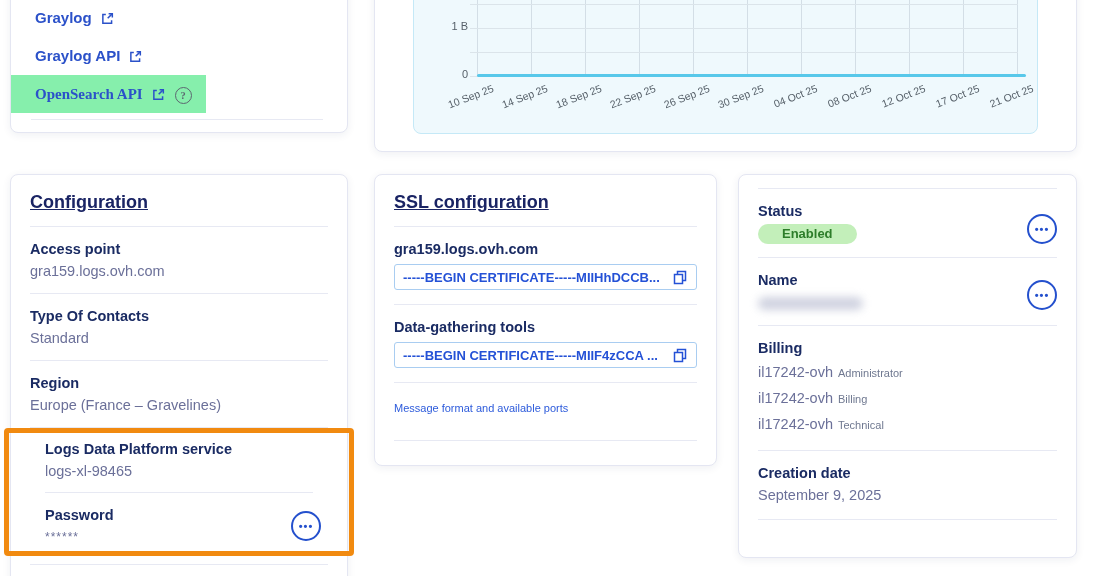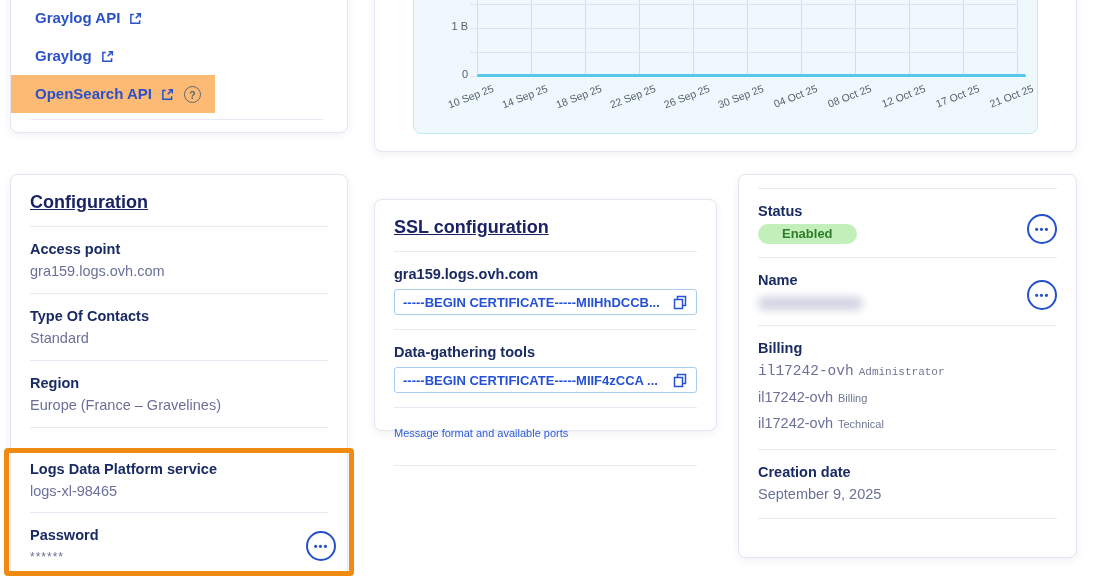--- a/index.html
+++ b/index.html
@@ -11,21 +11,21 @@
   .card {
     position:absolute; background:#fff;
     border:1px solid #e4e6f2; border-radius:8px;
     box-shadow:0 2px 8px rgba(30,40,90,.07);
   }
   hr.divider { border:0; border-top:1px solid #e7e9f3; }
 
   
   .card-links { left:10px; top:-20px; width:338px; height:153px; padding-top:18px; }
   .link-row { display:table; padding:9px 14px 9px 24px; }
-  .link-row.row-highlight { background:#fdba74; }
+  .link-row.row-highlight { background:#86efac;font-family:Liberation Serif, serif; }
   .quick-link {
     font-size:15px; font-weight:700; color:#2b51c9; line-height:20px;
     text-decoration:none; cursor:pointer; display:inline-flex; align-items:center;
   }
   .ext-icon { width:13px; height:13px; margin-left:9px; flex:0 0 auto; }
   .help-icon {
     display:inline-flex; align-items:center; justify-content:center;
     width:17px; height:17px; margin-left:10px; border:1.5px solid #5c6670;
     border-radius:50%; color:#5c6670; font-size:10.5px; font-weight:700;
     vertical-align:middle; cursor:pointer;
@@ -61,36 +61,36 @@
   .pad { padding-left:19px; padding-right:19px; }
   .top-rule { margin-top:13px; }
   .field { margin-top:13px; }
   .field-label { font-size:14.5px; font-weight:700; line-height:18px; color:#1a2b63; }
   .field-value { margin-top:4px; font-size:14.5px; line-height:18px; color:#6b7099; }
   .field hr.divider { margin-top:13px; }
 
   
   .card-config { left:10px; top:174px; width:338px; height:420px; }
   .highlight-box {
-    margin:20px -26px 0; border:5px solid #f18a10; border-radius:4px;
-    padding:7px 21px 5px;
+    margin:0 -26px 0; border:5px solid #f18a10; border-radius:4px;
+    padding:7px 36px 5px;
   }
   .hl-field { margin-top:0; }
   .hl-field + hr.divider { margin-top:12px; }
   .pw-row { display:flex; align-items:center; justify-content:space-between; margin-top:13px; }
   .pw-stars { margin-top:4px; font-size:12px; letter-spacing:1px; color:#6b7099; line-height:18px; }
   .more-btn {
     width:30px; height:30px; border:2px solid #2450cd; border-radius:50%;
     background:#fff; color:#2450cd; display:flex; align-items:center; justify-content:center;
     font-size:11px; font-weight:700; letter-spacing:1px; cursor:pointer; flex:0 0 auto;
   }
   .pw-row .more-btn { margin-right:-8px; }
 
   
-  .card-ssl { left:374px; top:174px; width:343px; height:232px;margin-top:25px; }
+  .card-ssl { left:374px; top:174px; width:343px; height:292px; }
   .cert-box {
     margin-top:6px; display:flex; align-items:center; gap:6px;
     border:1px solid #a9cdf1; border-radius:3px; background:#fff;
     padding:3px 8px; height:26px; cursor:pointer;
   }
   .cert-text {
     flex:1; overflow:hidden; white-space:nowrap;
     font-size:13px; font-weight:700; color:#2451d6;
   }
   .copy-icon { width:15px; height:15px; flex:0 0 auto; cursor:pointer; }
@@ -106,44 +106,44 @@
   .badge {
     display:inline-block; margin-top:4px; padding:1px 24px 2px;
     background:#c3efba; color:#2d7d2a; border-radius:11px;
     font-size:13px; font-weight:700; line-height:17px;
   }
   .redacted-blob {
     display:block; margin-top:8px; width:105px; height:13px; border-radius:7px;
     background:#a9aec7; filter:blur(4px); opacity:.55;
   }
   .contact-row { margin-top:3px; line-height:21px; }
-  .contact-row:first-of-type { margin-top:4px;font-family:Liberation Mono, monospace; }
+  .contact-row:first-of-type { margin-top:4px; }
   .contact-id { font-size:14.5px; color:#6b7099; }
   .contact-role { font-size:11px; color:#6f7890; margin-left:5px; }
 </style>
 </head>
 <body>
 
 <div class="card card-links">
   <div>
 
       <div class="link-row">
         <a class="quick-link">
-          <span>Graylog API</span>
+          <span>Graylog</span>
           <svg class="ext-icon" viewBox="0 0 14 14" fill="none" stroke="#2b51c9" stroke-width="1.6">
             <path d="M5.2 2.6 H2 V12 H11.4 V8.8"></path>
             <path d="M8.2 1.8 H12.2 V5.8"></path>
             <path d="M12 2 L7.2 6.8"></path>
           </svg>
         </a>
       </div>
 
       <div class="link-row">
         <a class="quick-link">
-          <span>Graylog</span>
+          <span>Graylog API</span>
           <svg class="ext-icon" viewBox="0 0 14 14" fill="none" stroke="#2b51c9" stroke-width="1.6">
             <path d="M5.2 2.6 H2 V12 H11.4 V8.8"></path>
             <path d="M8.2 1.8 H12.2 V5.8"></path>
             <path d="M12 2 L7.2 6.8"></path>
           </svg>
         </a>
       </div>
 
       <div class="link-row row-highlight">
         <a class="quick-link">

